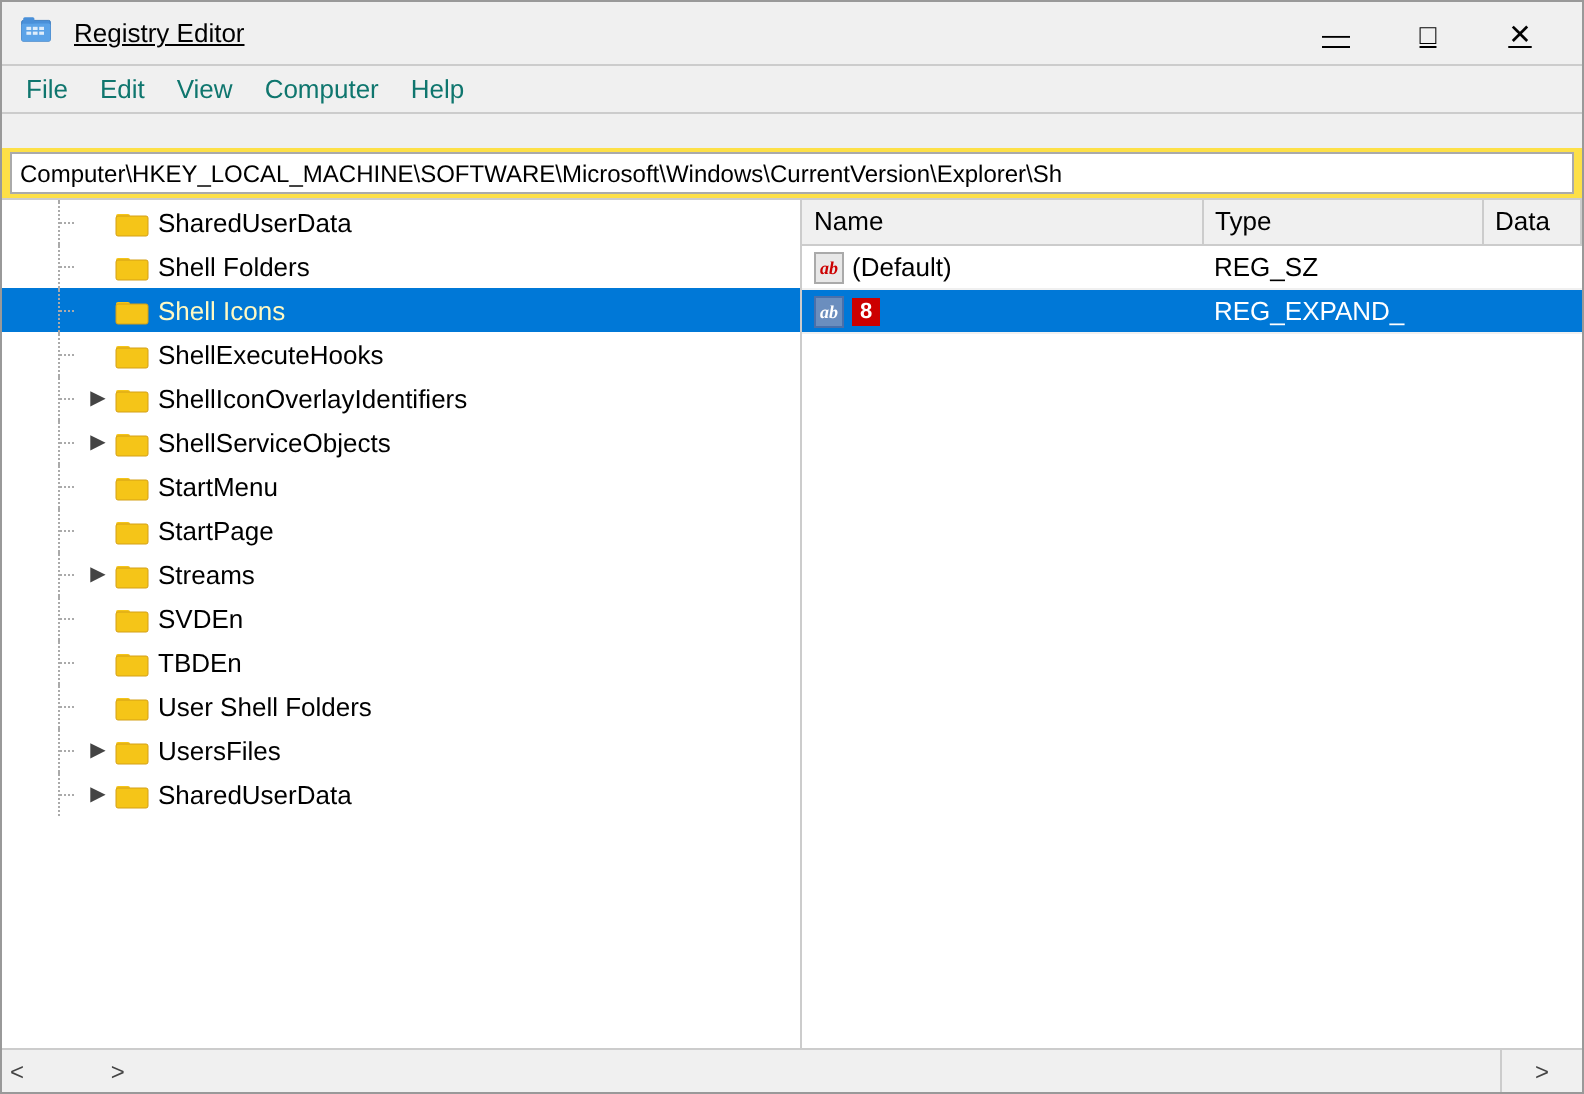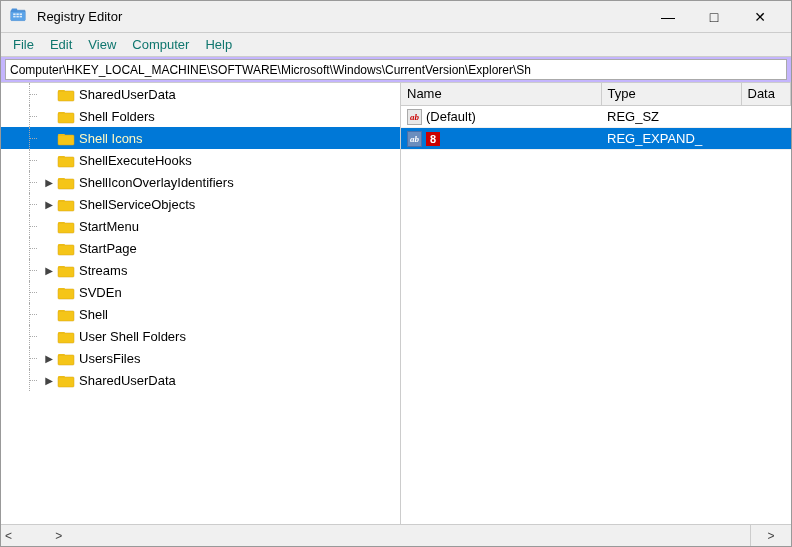--- a/index.html
+++ b/index.html
@@ -22,20 +22,21 @@
       box-shadow: 2px 2px 8px rgba(0,0,0,0.3);
     }
     .title-bar {
       height: 32px;
       background: #f0f0f0;
       display: flex;
       align-items: center;
       padding: 0 8px;
       border-bottom: 1px solid #ccc;
       flex-shrink: 0;
+      text-decoration: underline;
     }
     .title-bar-icon {
       width: 20px;
       height: 20px;
       margin-right: 8px;
       flex-shrink: 0;
     }
     .title-bar-title {
       flex: 1;
       font-size: 13px;
@@ -72,22 +73,23 @@
       cursor: pointer;
       font-size: 13px;
       color: #0f766e;
     }
     .address-bar {
       height: 26px;
       display: flex;
       align-items: center;
       padding: 2px 4px;
       border-bottom: 1px solid #ccc;
-      background: #c4b5fd;
-      flex-shrink: 0;
+      background: #fde047;
+      flex-shrink: 0;
+      margin-top: 17px;
     }
     .address-input {
       flex: 1;
       height: 100%;
       border: 1px solid #aaa;
       padding: 0 4px;
       font-size: 12px;
       font-family: inherit;
       background: #fff;
       outline: none;
@@ -388,21 +390,21 @@
 
       <div class="tree-item">
         <div class="line-segment both" style="margin-left:16px"></div>
         <div class="line-segment" style="width:4px"></div>
         <div class="expand-icon">&nbsp;</div>
         <svg class="folder-svg" viewBox="0 0 18 16" style="width:18px;height:16px;margin-right:4px;flex-shrink:0">
           <rect x="1" y="5" width="16" height="10" rx="1" fill="#f5c518"></rect>
           <rect x="1" y="4" width="7" height="3" rx="1" fill="#f5c518"></rect>
           <rect x="1" y="5" width="16" height="10" rx="1" fill="none" stroke="#d4a017" stroke-width="0.5"></rect>
         </svg>
-        <span class="item-label">Shell</span>
+        <span class="item-label">TBDEn</span>
       </div>
 
       <div class="tree-item">
         <div class="line-segment both" style="margin-left:16px"></div>
         <div class="line-segment" style="width:4px"></div>
         <div class="expand-icon">&nbsp;</div>
         <svg class="folder-svg" viewBox="0 0 18 16" style="width:18px;height:16px;margin-right:4px;flex-shrink:0">
           <rect x="1" y="5" width="16" height="10" rx="1" fill="#f5c518"></rect>
           <rect x="1" y="4" width="7" height="3" rx="1" fill="#f5c518"></rect>
           <rect x="1" y="5" width="16" height="10" rx="1" fill="none" stroke="#d4a017" stroke-width="0.5"></rect>

